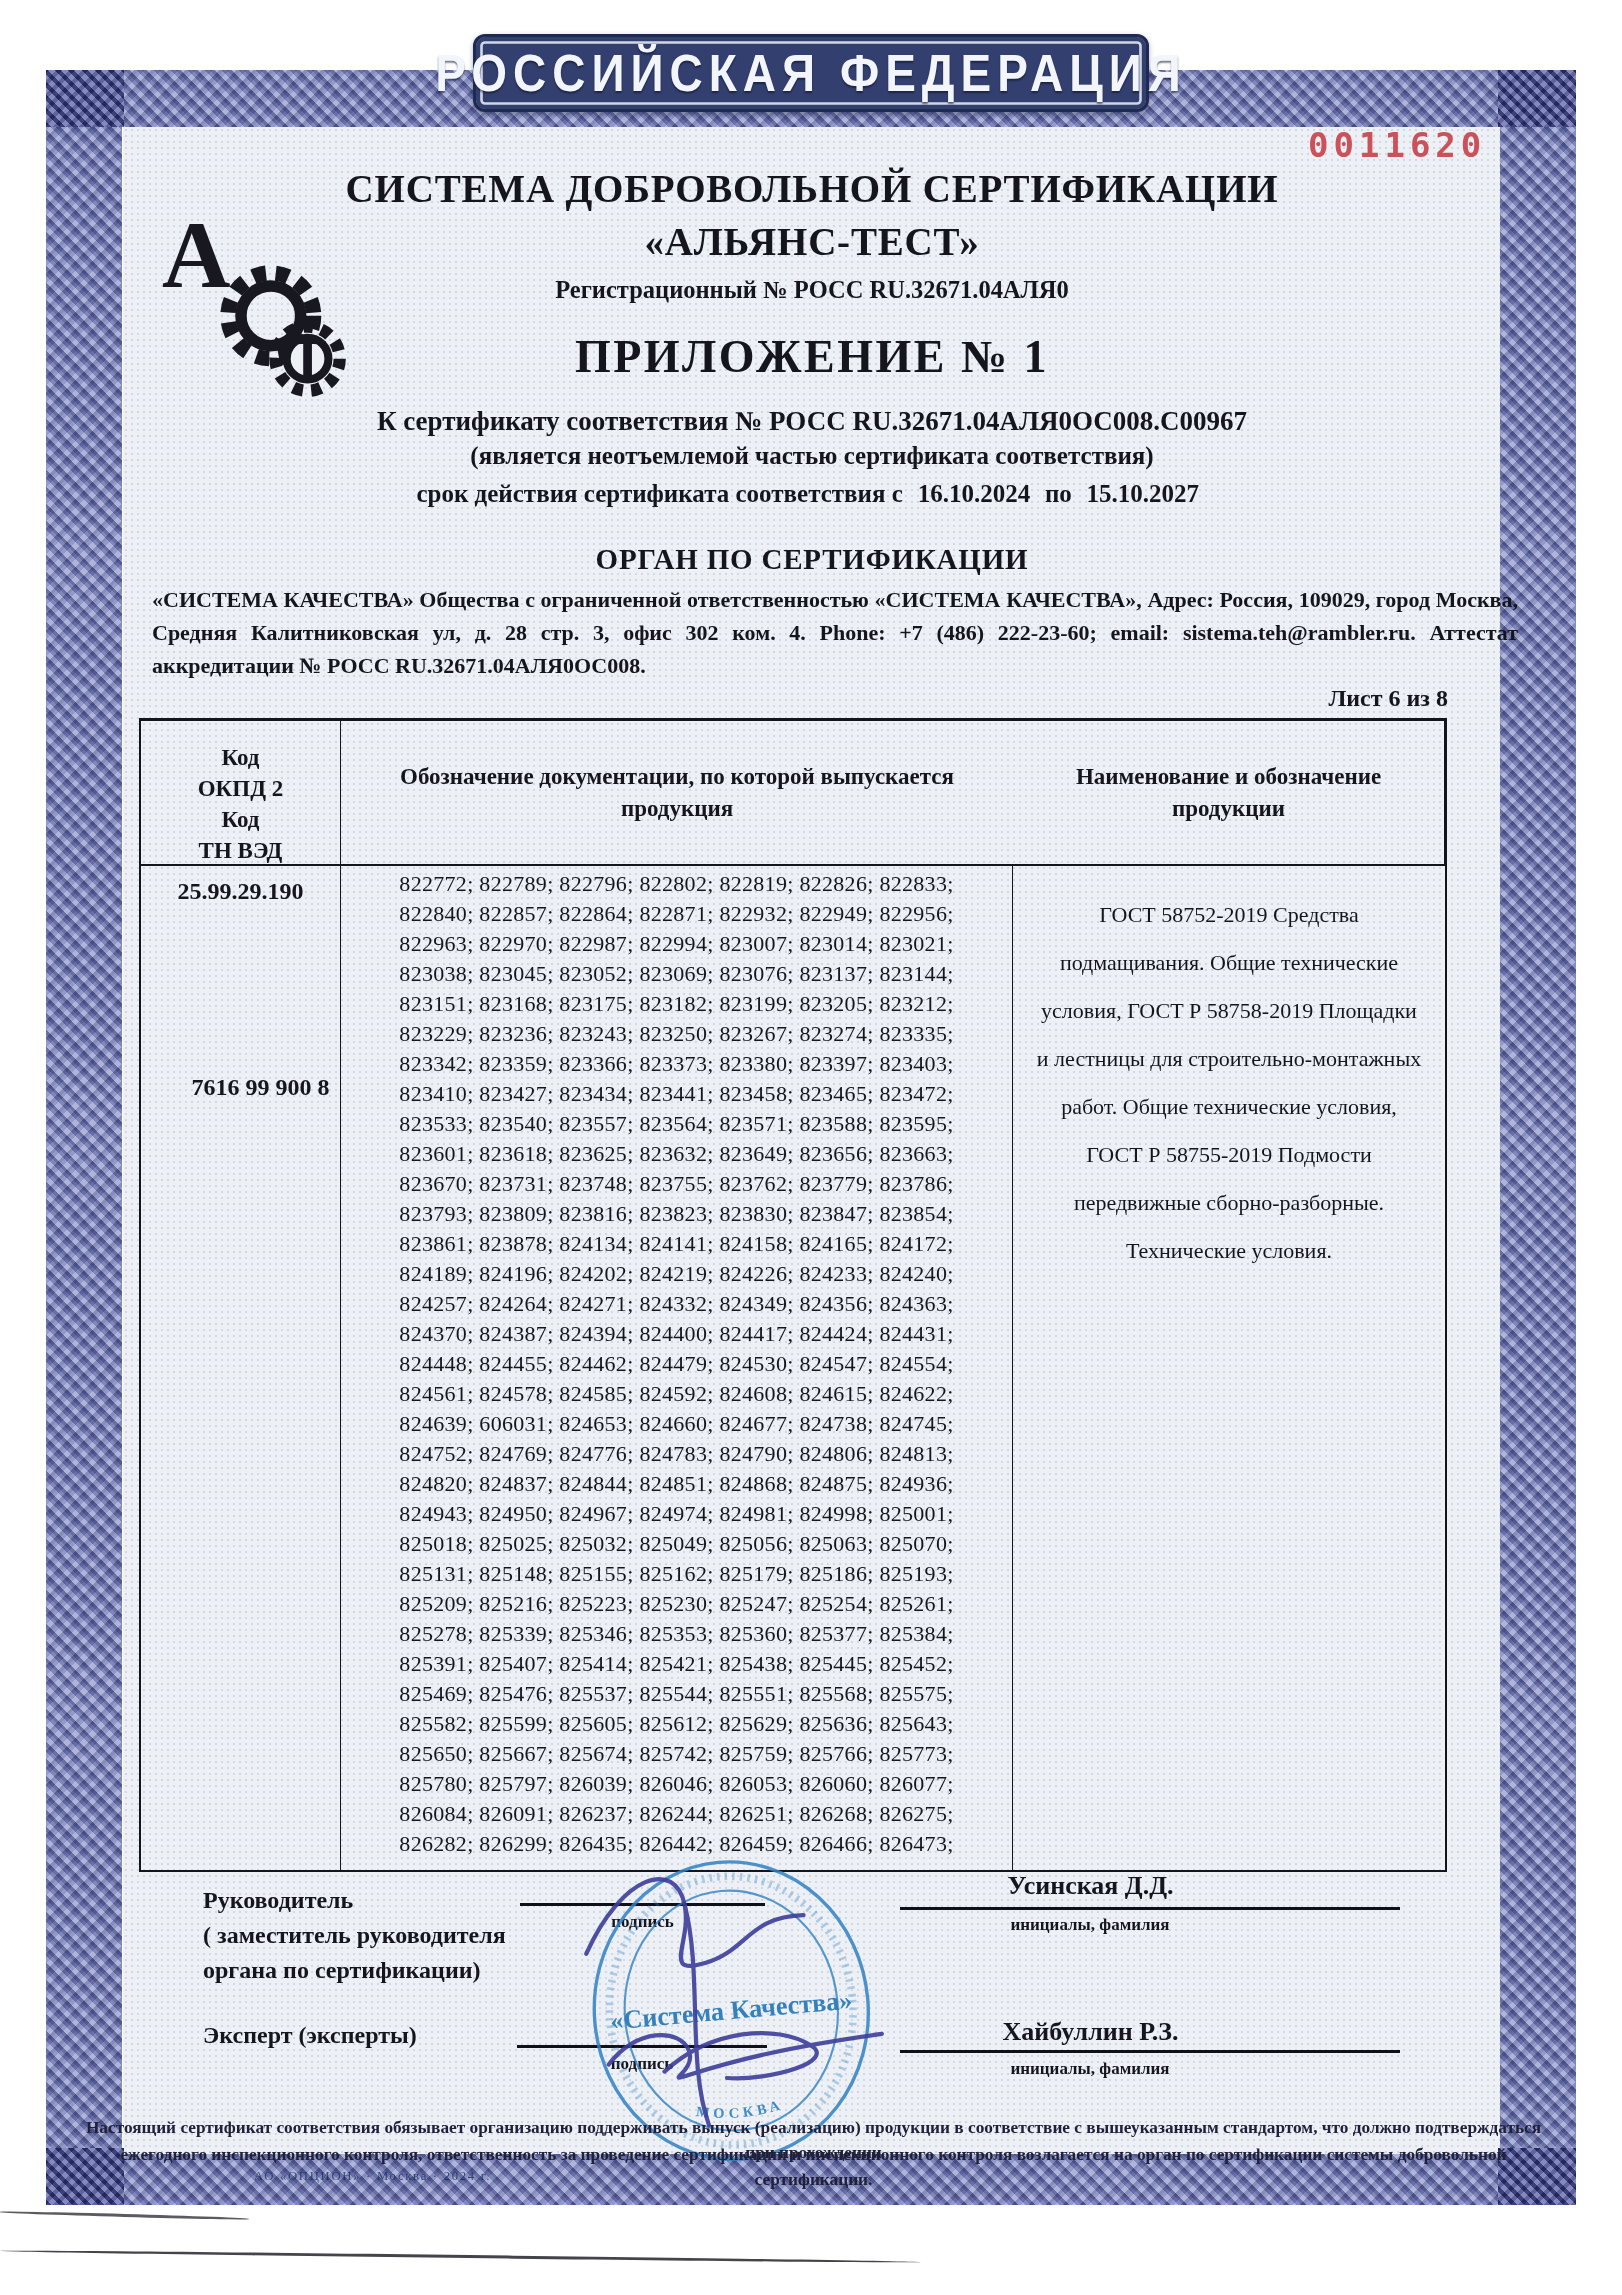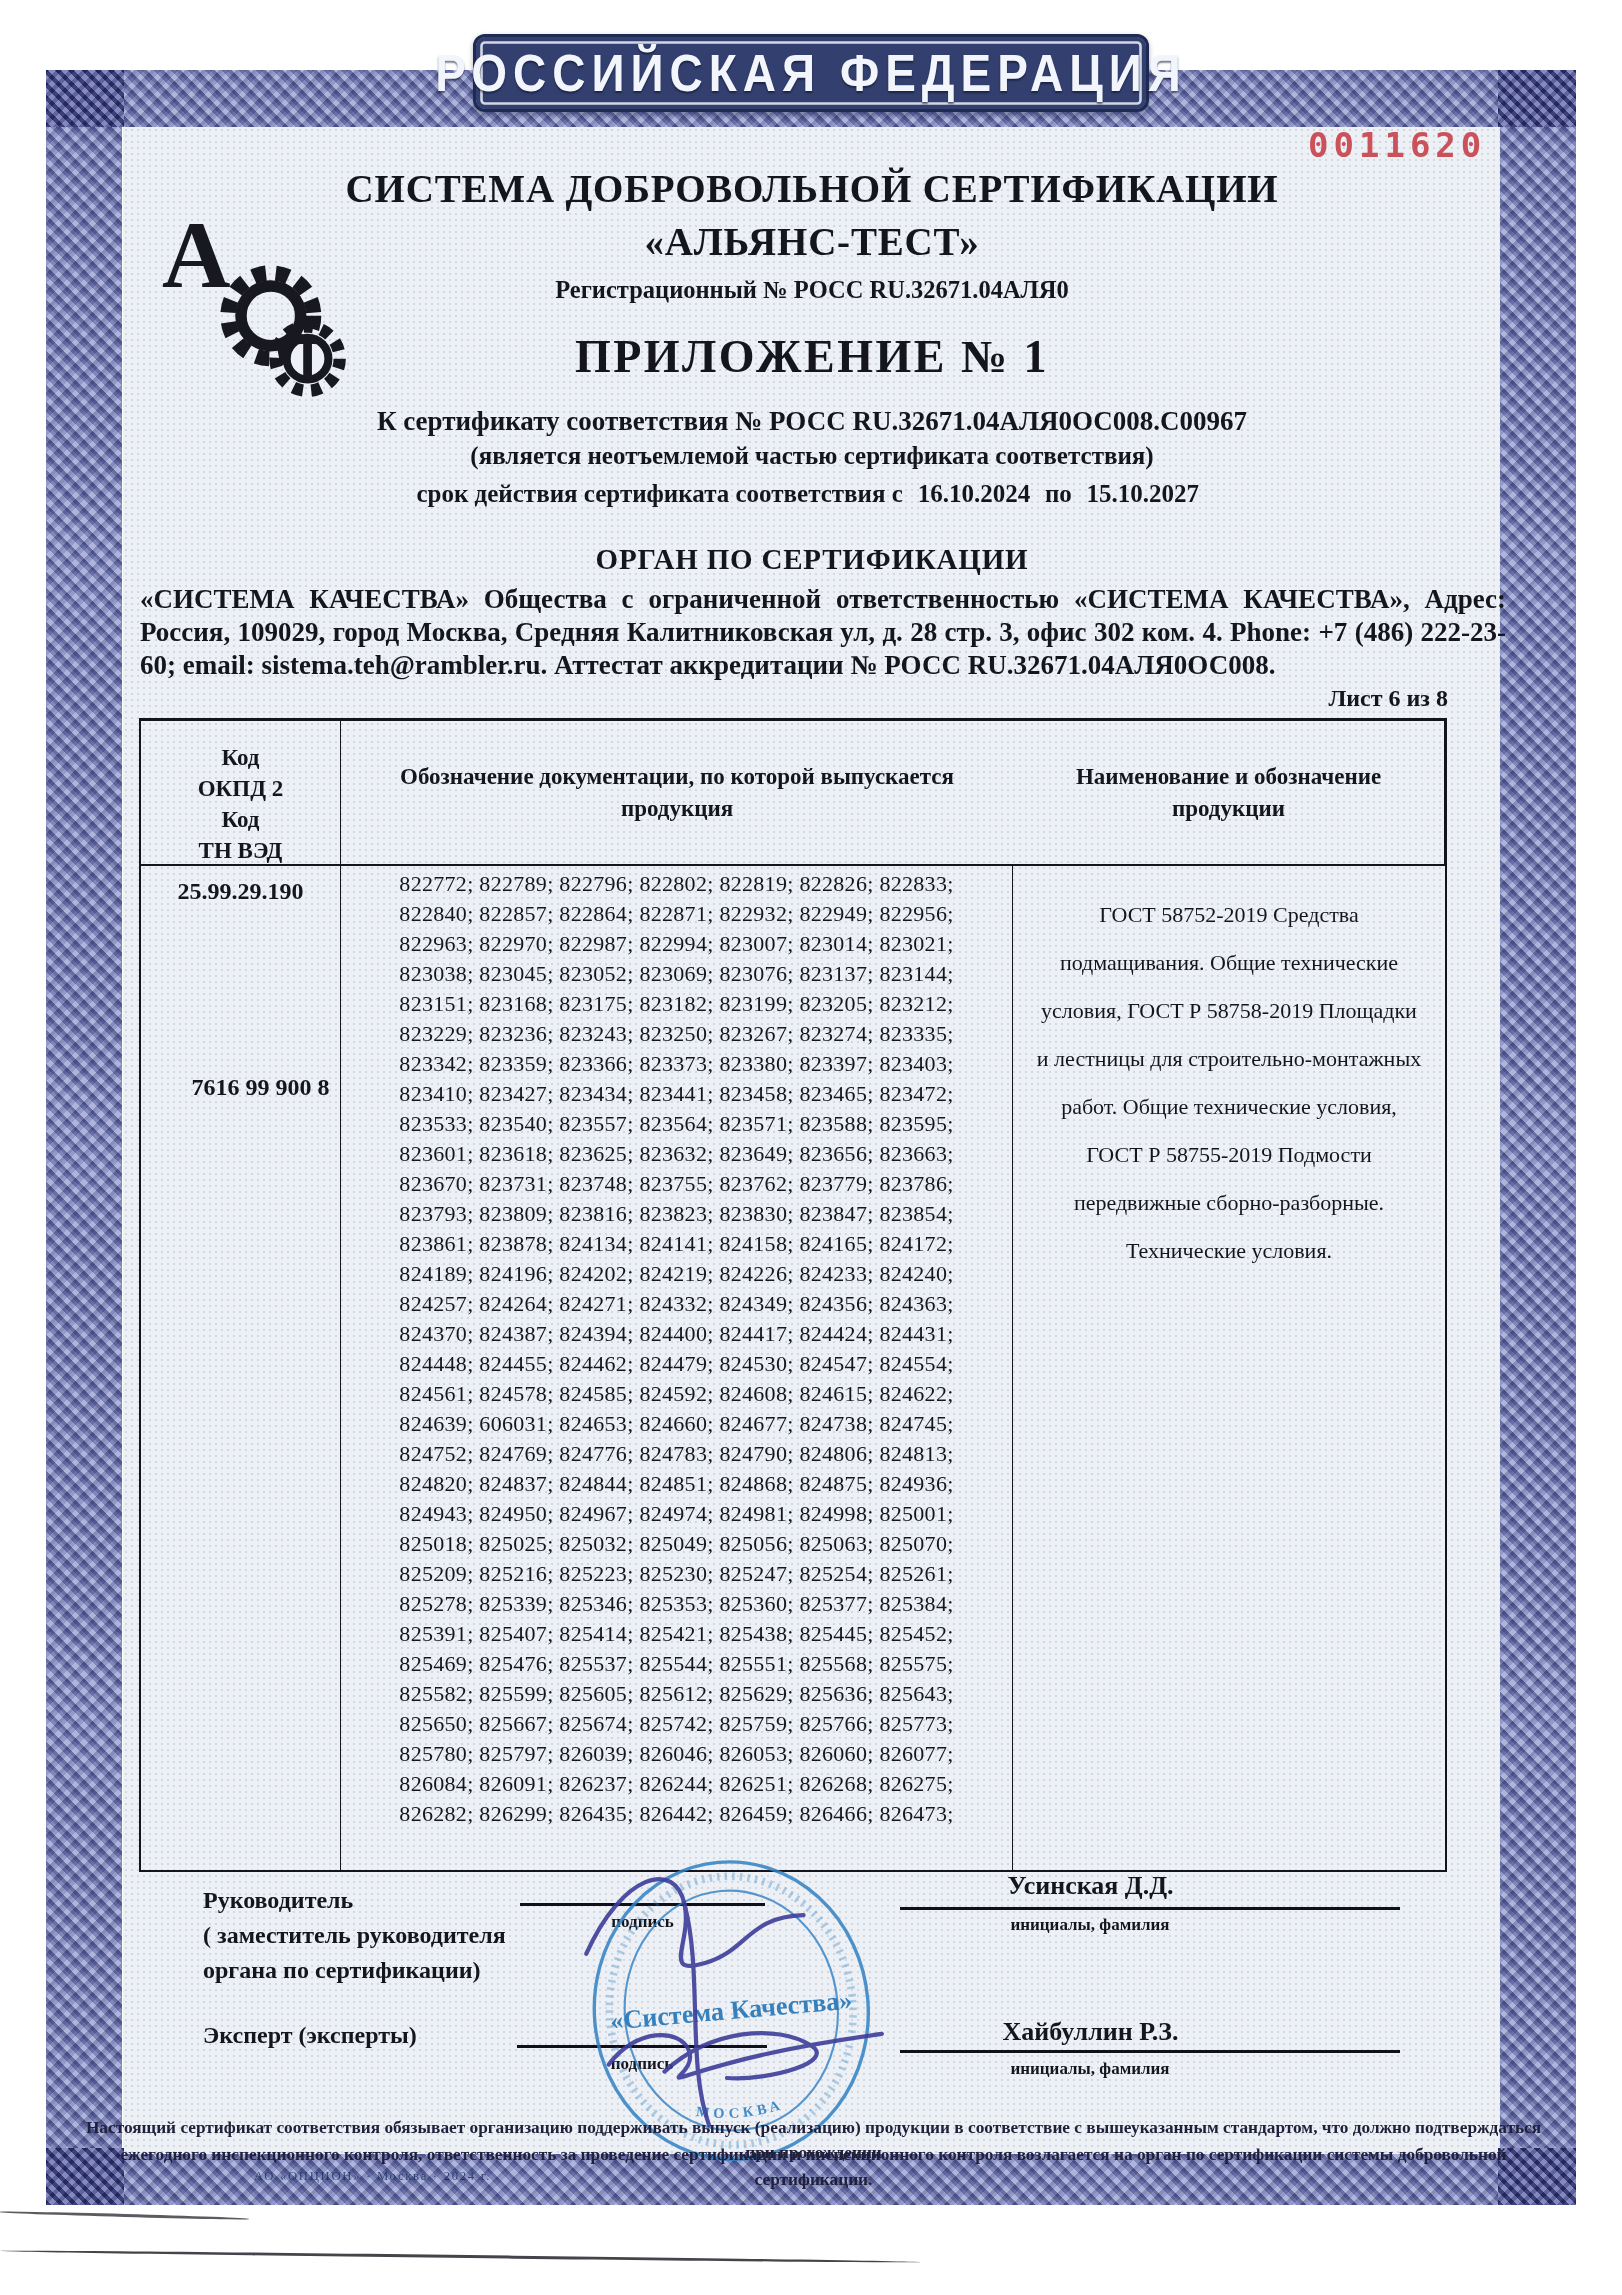--- a/index.html
+++ b/index.html
@@ -74,22 +74,22 @@
   .sys-name    { top:219px; font-size:39px; letter-spacing:0.8px; }
   .reg-line    { top:276px; font-size:24.5px; }
   .appendix    { top:330px; font-size:46px; letter-spacing:2.5px; }
   .cert-line   { top:406px; font-size:27px; }
   .integral    { top:442px; font-size:25px; }
   .validity    { top:480px; font-size:25px; }
   .validity .date { margin:0 8.5px; }
   .organ-title { top:543px; font-size:29px; letter-spacing:0.8px; }
 
   .organ-par {
-    position:absolute; z-index:4; left:140px; top:583px; width:1366px;
-    font-size:27px; font-weight:700; line-height:33px;
+    position:absolute; z-index:4; left:152px; top:583px; width:1366px;
+    font-size:22px; font-weight:700; line-height:33px;
     text-align:justify; text-align-last:left;
   }
   .sheet-label {
     position:absolute; z-index:4; left:123px; top:685px; width:1325px;
     text-align:right; font-size:24px; font-weight:700;
   }
 
   
   .cert-table {
     position:absolute; z-index:4; left:139px; top:718px; width:1308px; height:1154px;
@@ -229,20 +229,21 @@
       <div>824189; 824196; 824202; 824219; 824226; 824233; 824240;</div>
       <div>824257; 824264; 824271; 824332; 824349; 824356; 824363;</div>
       <div>824370; 824387; 824394; 824400; 824417; 824424; 824431;</div>
       <div>824448; 824455; 824462; 824479; 824530; 824547; 824554;</div>
       <div>824561; 824578; 824585; 824592; 824608; 824615; 824622;</div>
       <div>824639; 606031; 824653; 824660; 824677; 824738; 824745;</div>
       <div>824752; 824769; 824776; 824783; 824790; 824806; 824813;</div>
       <div>824820; 824837; 824844; 824851; 824868; 824875; 824936;</div>
       <div>824943; 824950; 824967; 824974; 824981; 824998; 825001;</div>
       <div>825018; 825025; 825032; 825049; 825056; 825063; 825070;</div>
+      <div>825131; 825148; 825155; 825162; 825179; 825186; 825193;</div>
       <div>825209; 825216; 825223; 825230; 825247; 825254; 825261;</div>
       <div>825278; 825339; 825346; 825353; 825360; 825377; 825384;</div>
       <div>825391; 825407; 825414; 825421; 825438; 825445; 825452;</div>
       <div>825469; 825476; 825537; 825544; 825551; 825568; 825575;</div>
       <div>825582; 825599; 825605; 825612; 825629; 825636; 825643;</div>
       <div>825650; 825667; 825674; 825742; 825759; 825766; 825773;</div>
       <div>825780; 825797; 826039; 826046; 826053; 826060; 826077;</div>
       <div>826084; 826091; 826237; 826244; 826251; 826268; 826275;</div>
       <div>826282; 826299; 826435; 826442; 826459; 826466; 826473;</div>
     </div>

